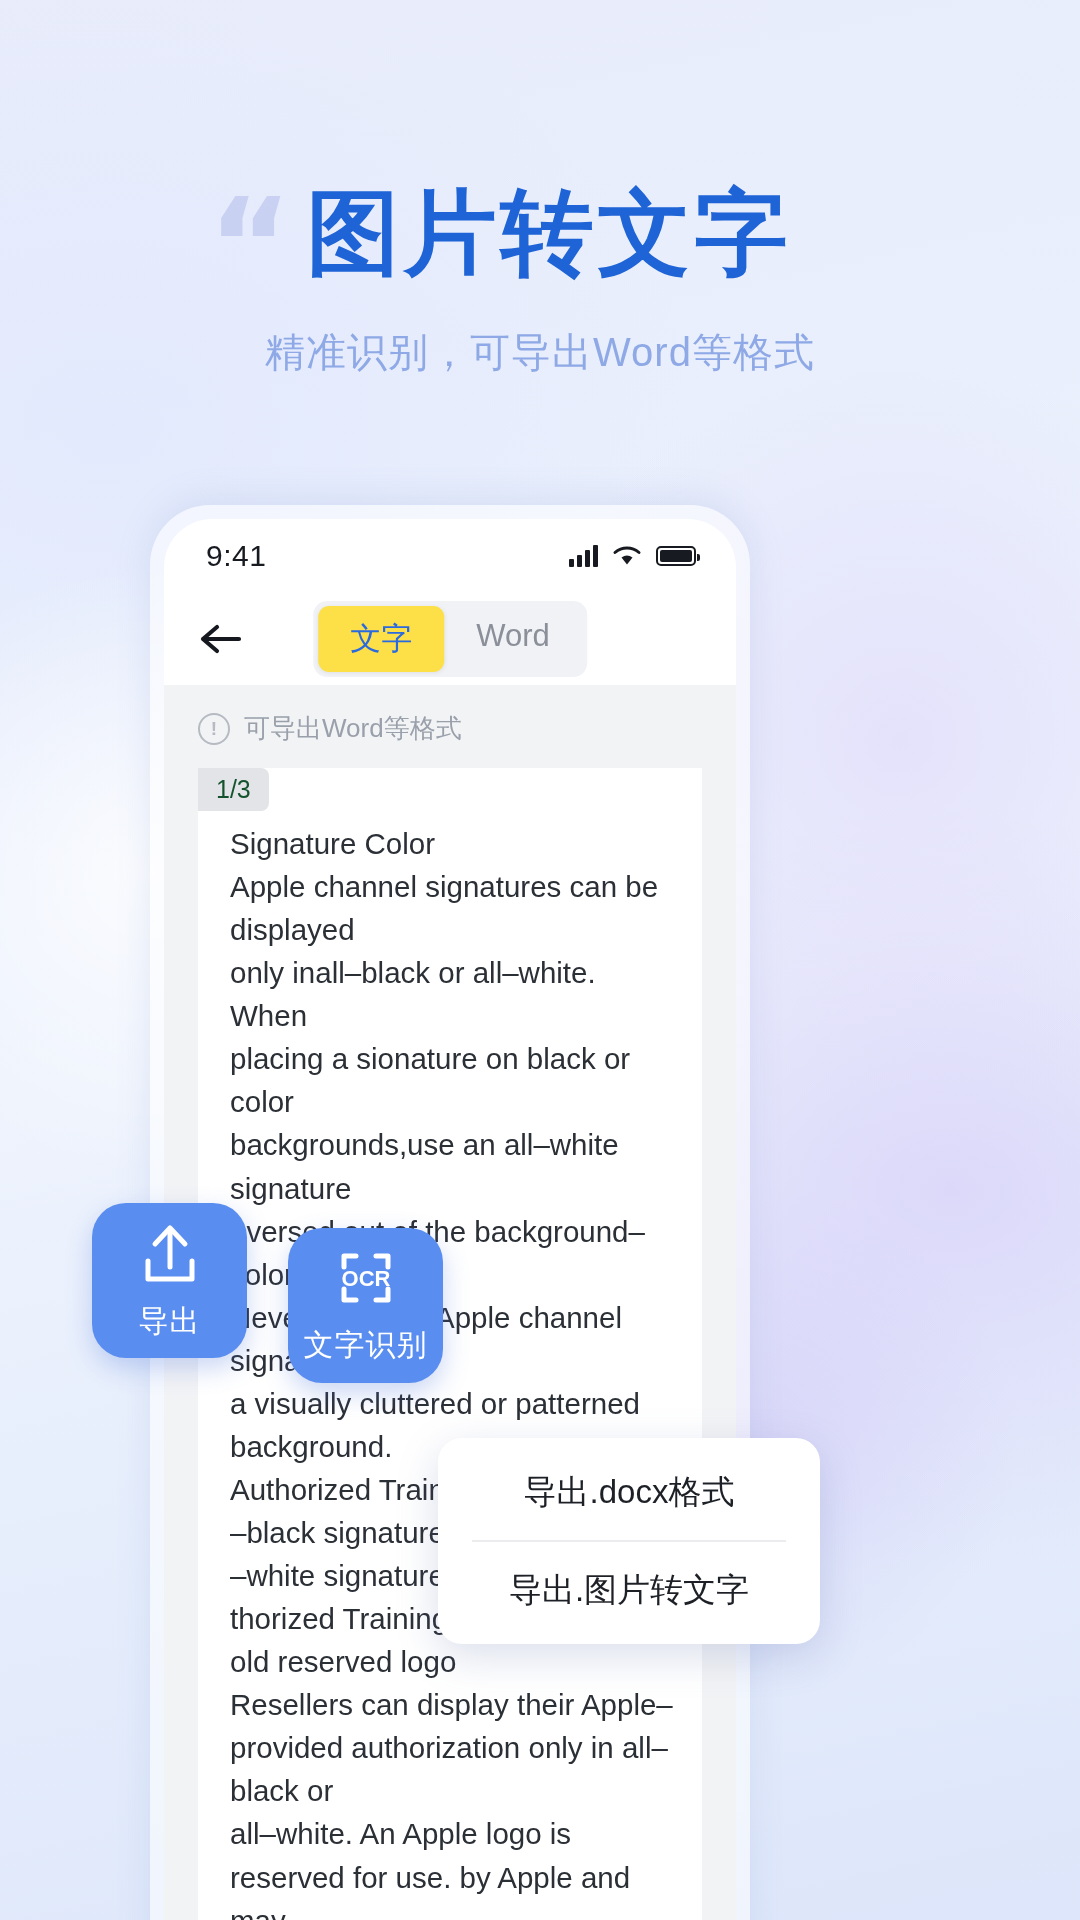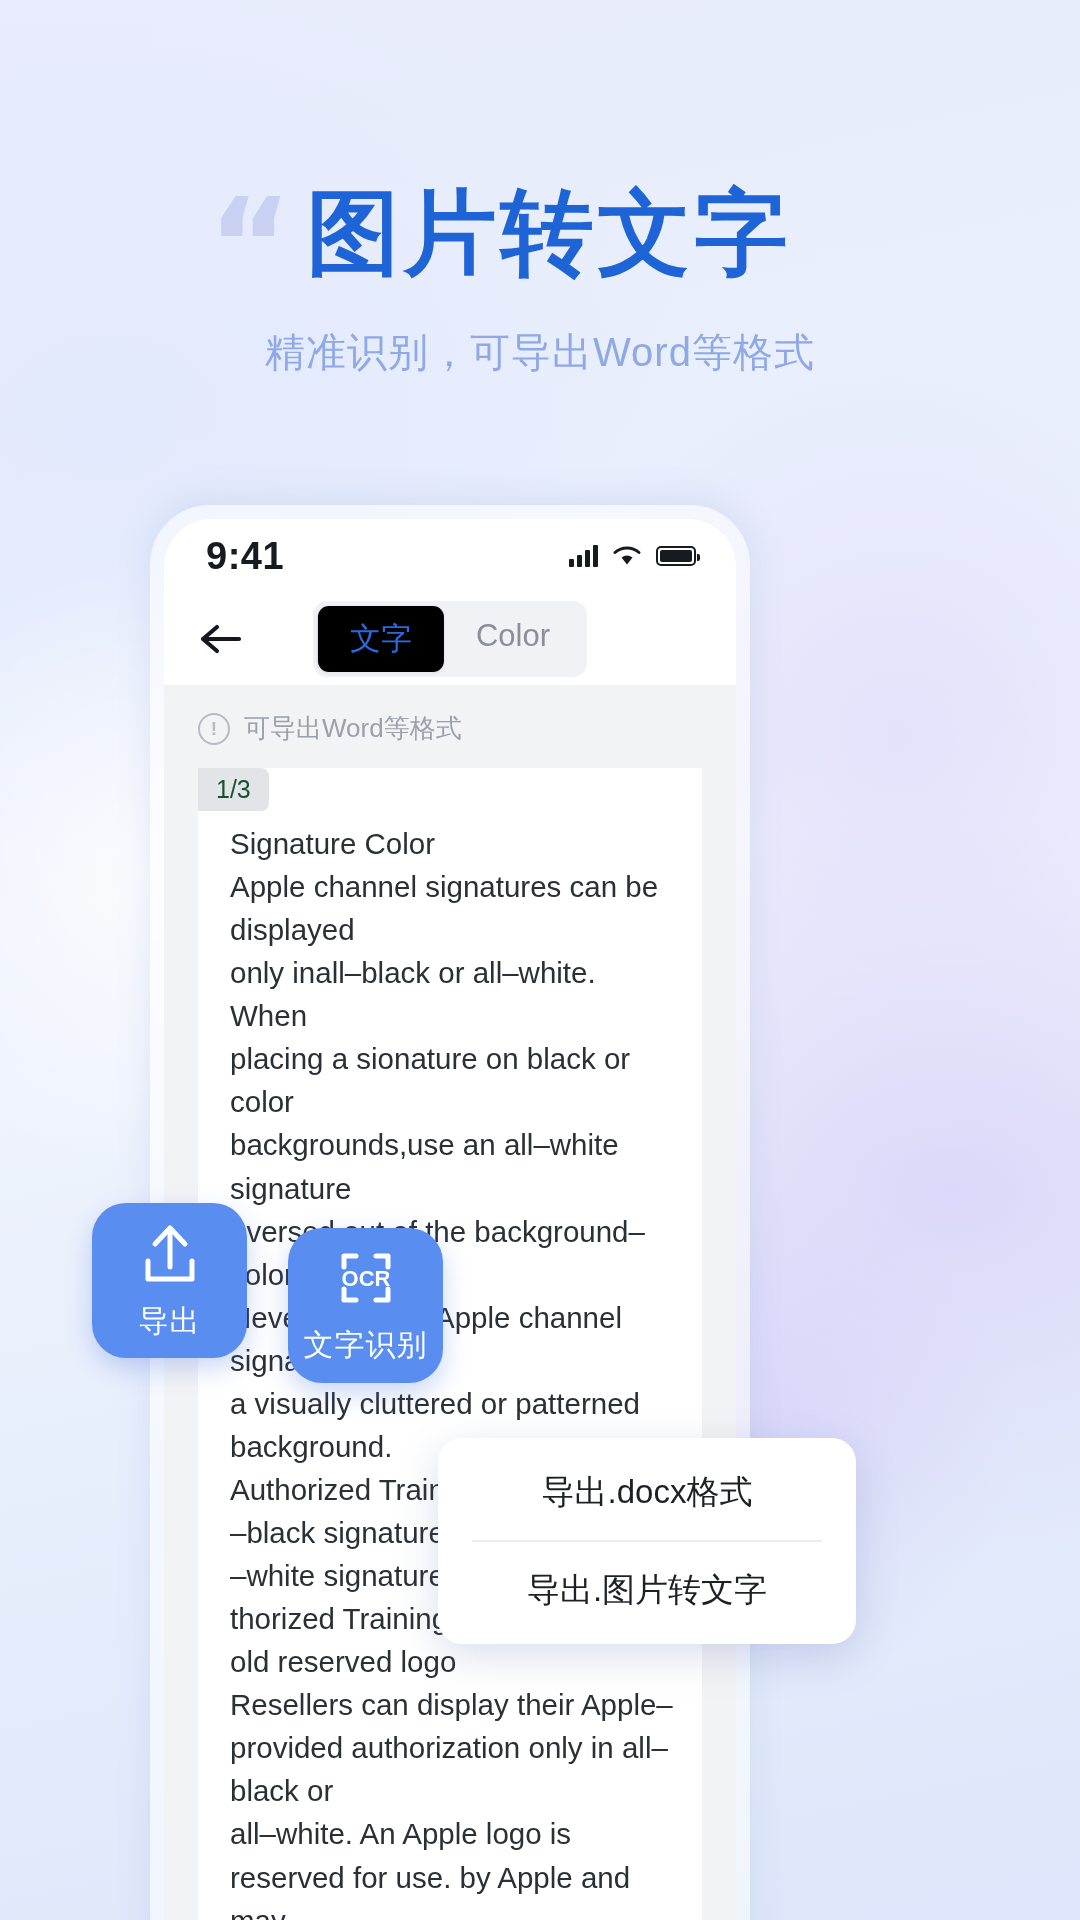--- a/index.html
+++ b/index.html
@@ -48,21 +48,21 @@
   }
   .phone-screen{
     width:100%;height:100%;
     border-radius:48px 48px 0 0;
     background:#ffffff;overflow:hidden;position:relative;
   }
   .statusbar{
     height:74px;display:flex;align-items:center;justify-content:space-between;
     padding:0 40px 0 42px;box-sizing:border-box;
   }
-  .status-time{font-size:38px;font-weight:700;color:#171a20;letter-spacing:.5px;}
+  .status-time{font-size:30px;font-weight:400;color:#171a20;letter-spacing:.5px;}
   .status-right{display:flex;align-items:center;gap:14px;}
   .sig{display:flex;align-items:flex-end;gap:3px;height:22px;}
   .sig i{display:block;width:5px;background:#171a20;border-radius:1px;}
   .sig i:nth-child(1){height:8px;}
   .sig i:nth-child(2){height:12px;}
   .sig i:nth-child(3){height:17px;}
   .sig i:nth-child(4){height:22px;}
   .batt{
     width:40px;height:20px;border:2px solid #171a20;border-radius:5px;
     position:relative;padding:2px;box-sizing:border-box;
@@ -76,21 +76,21 @@
   }
   .back-arrow{width:46px;height:46px;display:flex;align-items:center;justify-content:center;cursor:pointer;}
   .seg{
     position:absolute;left:50%;transform:translateX(-50%);
     display:flex;background:#f1f2f5;border-radius:14px;padding:5px;
   }
   .seg-item{
     padding:12px 32px;border-radius:11px;font-size:31px;font-weight:500;
     color:#8a8f99;cursor:pointer;white-space:nowrap;
   }
-  .seg-item.active{background:#000000;color:#2a6ae0;box-shadow:0 1px 4px rgba(0,0,0,.07);text-align:right;}
+  .seg-item.active{background:#fde047;color:#2a6ae0;box-shadow:0 1px 4px rgba(0,0,0,.07);text-align:right;}
 
   .hintbar{
     background:#f2f3f5;padding:26px 34px 22px 34px;display:flex;align-items:center;gap:14px;
   }
   .info-ic{
     width:28px;height:28px;border:2px solid #b6bac3;border-radius:50%;
     display:flex;align-items:center;justify-content:center;
     font-size:19px;color:#b6bac3;font-weight:700;flex:none;line-height:1;
   }
   .hint-text{font-size:26px;color:#9aa0ab;}
@@ -111,21 +111,21 @@
     position:absolute;border-radius:34px;background:#5a8df0;
     display:flex;flex-direction:column;align-items:center;justify-content:center;
     color:#fff;box-shadow:0 10px 26px rgba(80,120,220,.30);cursor:pointer;
   }
   .fab-export{left:92px;top:1203px;width:155px;height:155px;}
   .fab-ocr{left:288px;top:1228px;width:155px;height:155px;}
   .fab-label{font-size:30px;margin-top:12px;letter-spacing:1px;}
 
   
   .menu{
-    position:absolute;left:438px;top:1438px;width:418px;
+    position:absolute;left:438px;top:1438px;width:382px;
     background:#fff;border-radius:24px;
     box-shadow:0 12px 42px rgba(90,110,170,.22);
     padding:6px 0;overflow:hidden;
   }
   .menu-item{
     height:96px;display:flex;align-items:center;justify-content:center;
     font-size:33px;color:#1d2026;cursor:pointer;
   }
   .menu-div{height:1px;background:#ececef;margin:0 34px;}
 </style>
@@ -166,21 +166,21 @@
     </div>
 
     <div class="navbar">
       <div class="back-arrow">
         <svg width="44" height="36" viewBox="0 0 44 36">
           <path d="M18 6 L4 18 L18 30 M4 18 H40" stroke="#15181f" stroke-width="4.2" fill="none" stroke-linecap="round" stroke-linejoin="round"></path>
         </svg>
       </div>
       <div class="seg">
         <div class="seg-item active">文字</div>
-        <div class="seg-item">Color</div>
+        <div class="seg-item">Word</div>
       </div>
     </div>
 
     <div class="hintbar">
       <span class="info-ic">!</span>
       <span class="hint-text">可导出Word等格式</span>
     </div>
 
     <div class="doc-wrap">
       <div class="doc-card">

